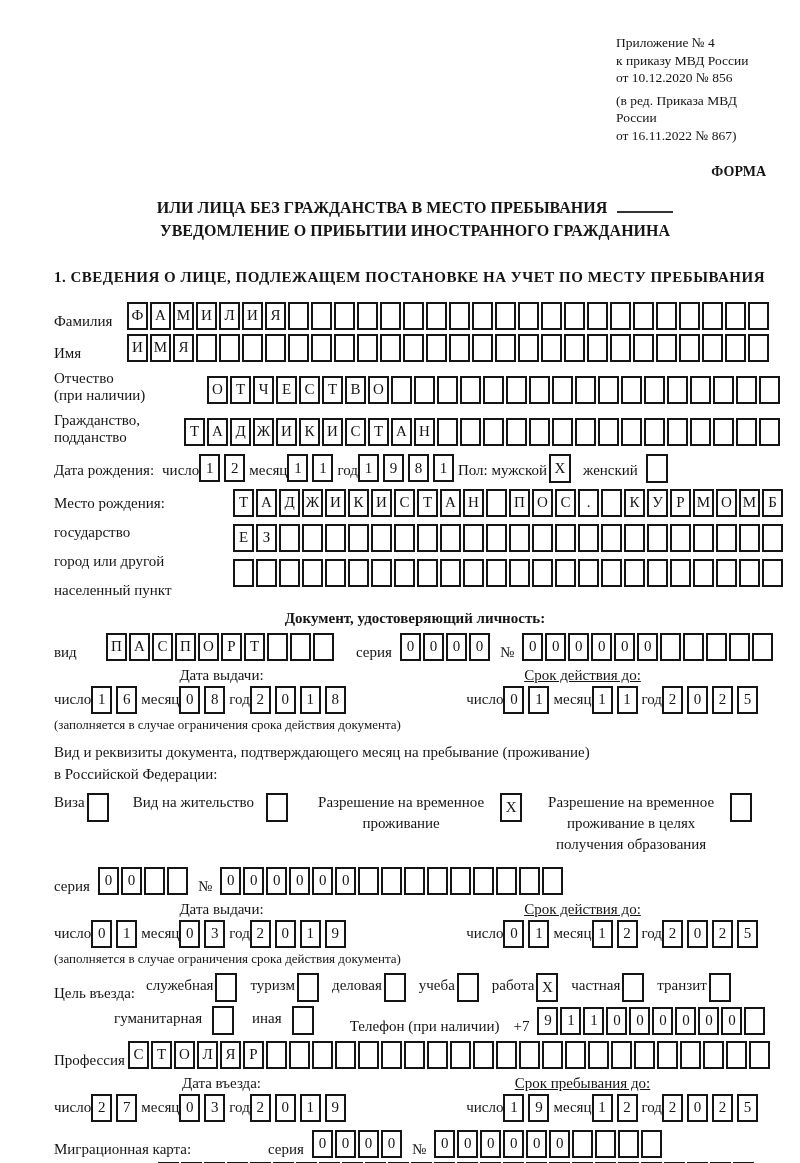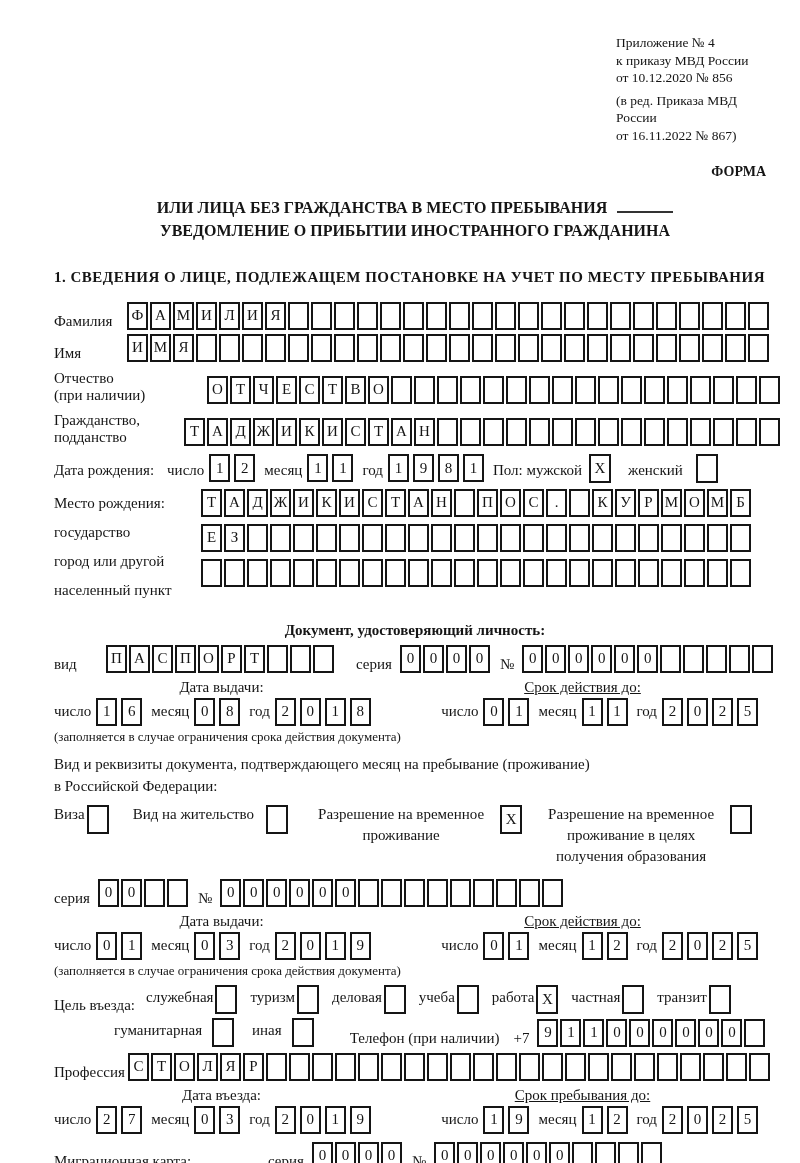--- a/index.html
+++ b/index.html
@@ -25,32 +25,32 @@
   .section-h{ text-align:left;font-weight:bold;font-size:15px;letter-spacing:.5px;margin:26px 0 16px 0;}
 
   .frow{display:flex;align-items:flex-end;margin-bottom:4px;}
   .lbl{padding-top:4px;flex:none;}
   .w-surname{width:73px;}
   .w-patron{width:153px;}
   .w-citizen{width:130px;}
   .w-vid{width:52px;}
   .gap8{margin-left:8px;} .gap20{margin-left:20px;}
 
-  .bp-row{display:flex;margin-bottom:16px;}
+  .bp-row{display:flex;margin-bottom:4px;gap:32px;}
   .bp-label{width:147px;flex:none;line-height:1.95;}
   .bp-grids .boxes{margin-bottom:7px;}
 
   .center-bold{text-align:center;font-weight:bold;margin:4px 0 6px 0;}
 
   .dates{margin:6px 0 2px 0;}
   .dheads{display:flex;}
   .dh-l{width:335px;text-align:center;}
   .dh-r{flex:1;text-align:center;text-decoration:underline;}
   .drow{display:flex;align-items:center;margin-top:2px;}
-  .dg{display:flex;align-items:center;gap:5px;}
+  .dg{display:flex;align-items:center;}
   .dg-r{margin-left:auto;margin-right:14px;}
   .note{ text-align:left;font-size:13px;margin:3px 6px 6px 0;}
 
   .para{margin:8px 0 2px 0;line-height:1.5;}
 
   .permits{display:flex;align-items:flex-start;margin:6px 0 12px 0;}
   .permit{display:flex;align-items:flex-start;}
   .ptxt{text-align:center;white-space:pre-line;line-height:1.4;}
   .permit .cb{margin-top:1px;}
 

